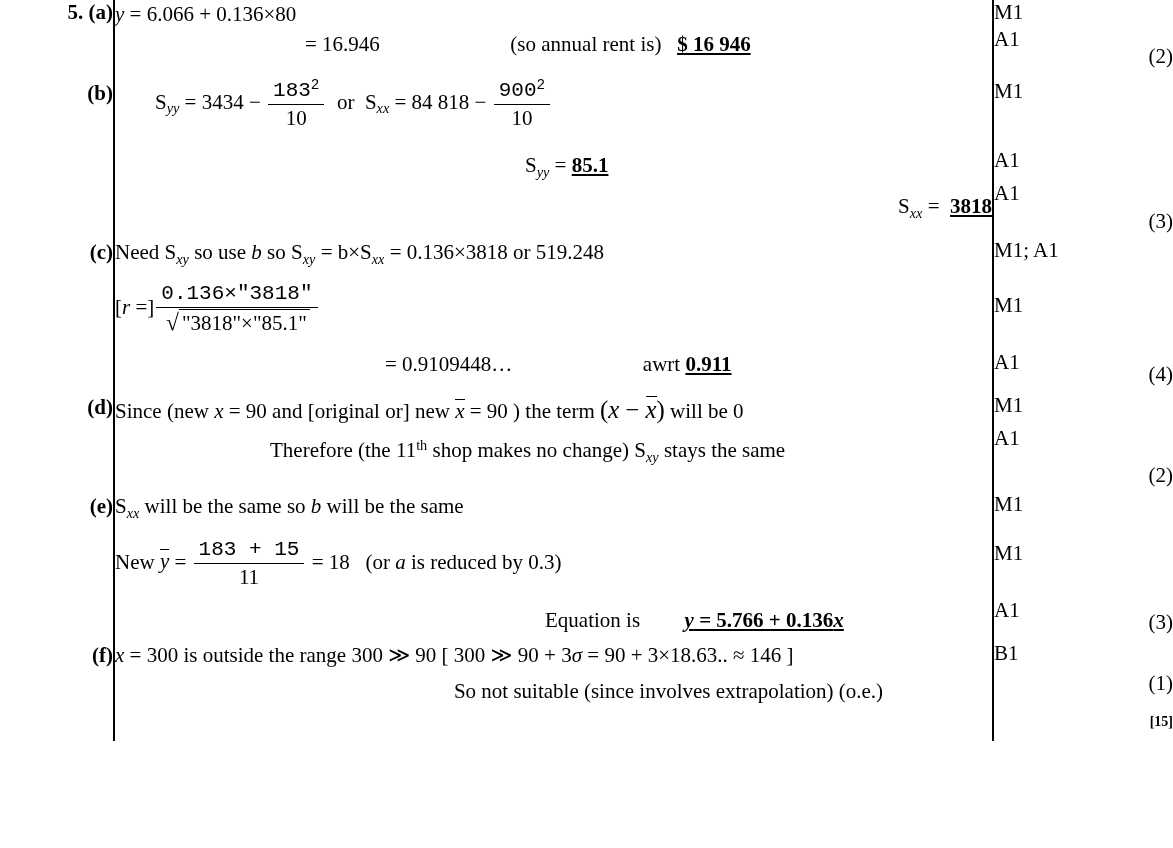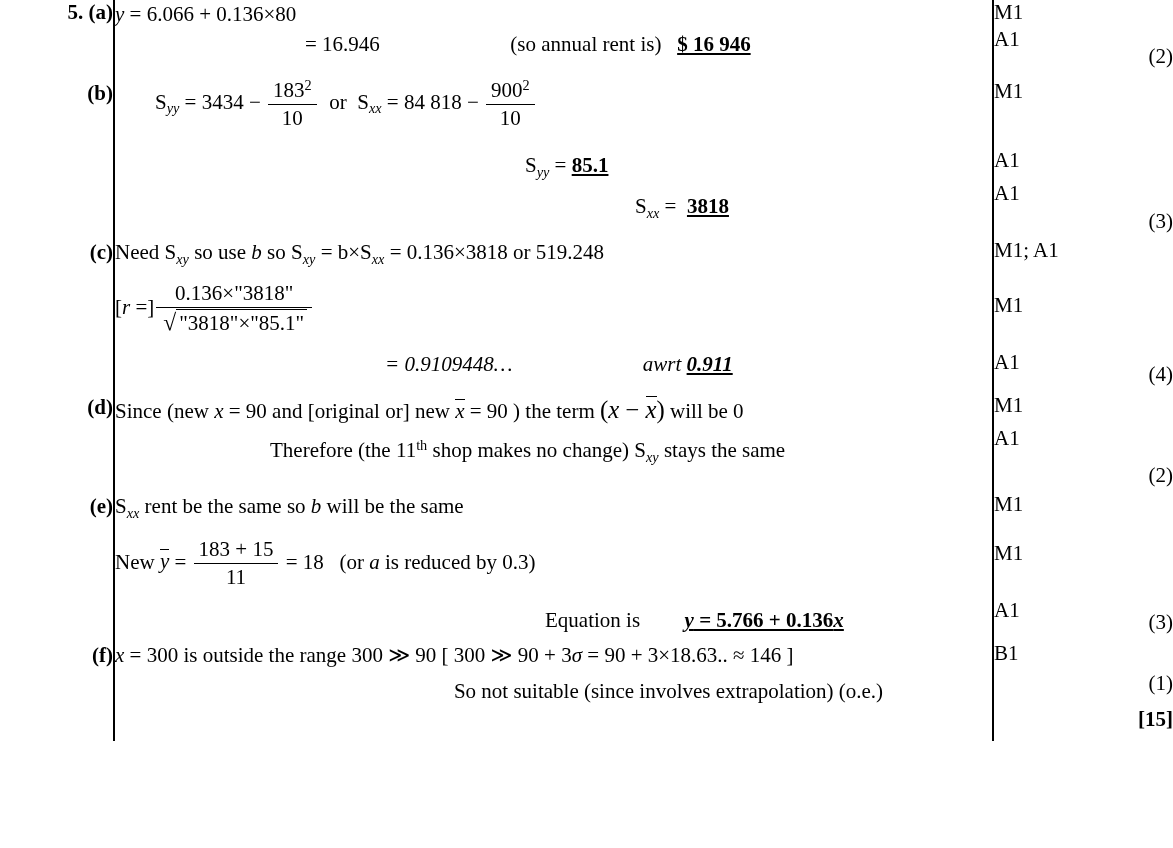--- a/index.html
+++ b/index.html
@@ -70,25 +70,25 @@
     font-size: 0.68em;
     vertical-align: -0.32em;
     font-style: italic;
   }
   .sup {
     font-size: 0.68em;
     vertical-align: 0.48em;
   }
   .indent-1 { padding-left: 190px; }
   .indent-3 { padding-left: 430px; }
-  .indent-4 { padding-left: 520px; }
+  .indent-4 { padding-left: 520px; text-align: right; }
   .indent-5 { padding-left: 230px; }
   .indent-6 { padding-left: 155px; }
   .indent-7 { padding-left: 410px; font-family: Liberation Serif, serif; }
-  .indent-8 { padding-left: 270px; font-style: italic; }
+  .indent-8 { padding-left: 270px; }
   
   .sqrt {
     display: inline-block;
     position: relative;
     padding-left: 0.62em;
     margin-left: 2px;
   }
   .sqrt > .radicand {
     display: inline-block;
     border-top: 1.4px solid #000;
@@ -104,31 +104,32 @@
     display: inline-block;
     vertical-align: middle;
     text-align: center;
     line-height: 1.2;
     margin: 0 2px;
   }
   .bigfrac .num {
     display: block;
     border-bottom: 1.5px solid #000;
     padding: 0 5px 1px 5px;
+    font-family: Liberation Mono, monospace;
   }
   .bigfrac .den {
     display: block;
     padding: 1px 5px 0 5px;
   }
   .paren-big {
     font-size: 1.18em;
   }
   .totalmark {
     font-weight: bold;
-    font-size: 21px;
+    font-size: 14px;
   }
   .bar-over {
     display: inline-block;
     border-top: 1.4px solid #000;
     line-height: 1.0;
     padding-top: 1px;
     margin-top: 2px;
   }
 </style>
 </head>
@@ -289,21 +290,21 @@
   </tr>
 
   <tr>
     <td class="qlabel vline-left">
       <div style="height:6px;"></div>
       <span>(e)</span>
     </td>
     <td class="bodycell vline-right">
       <span class="line" style="padding-top:4px;">
         <span>S</span><span class="sub">xx</span>
-        <span>rent be the same so</span>
+        <span>will be the same so</span>
         <span class="ital">b</span>
         <span>will be the same</span>
       </span>
       <span class="line" style="padding-top:12px;">
         <span>New</span>
         <span class="ital bar-over">y</span>
         <span>=</span>
         <span class="bigfrac">
           <span class="num">183 + 15</span>
           <span class="den">11</span>

